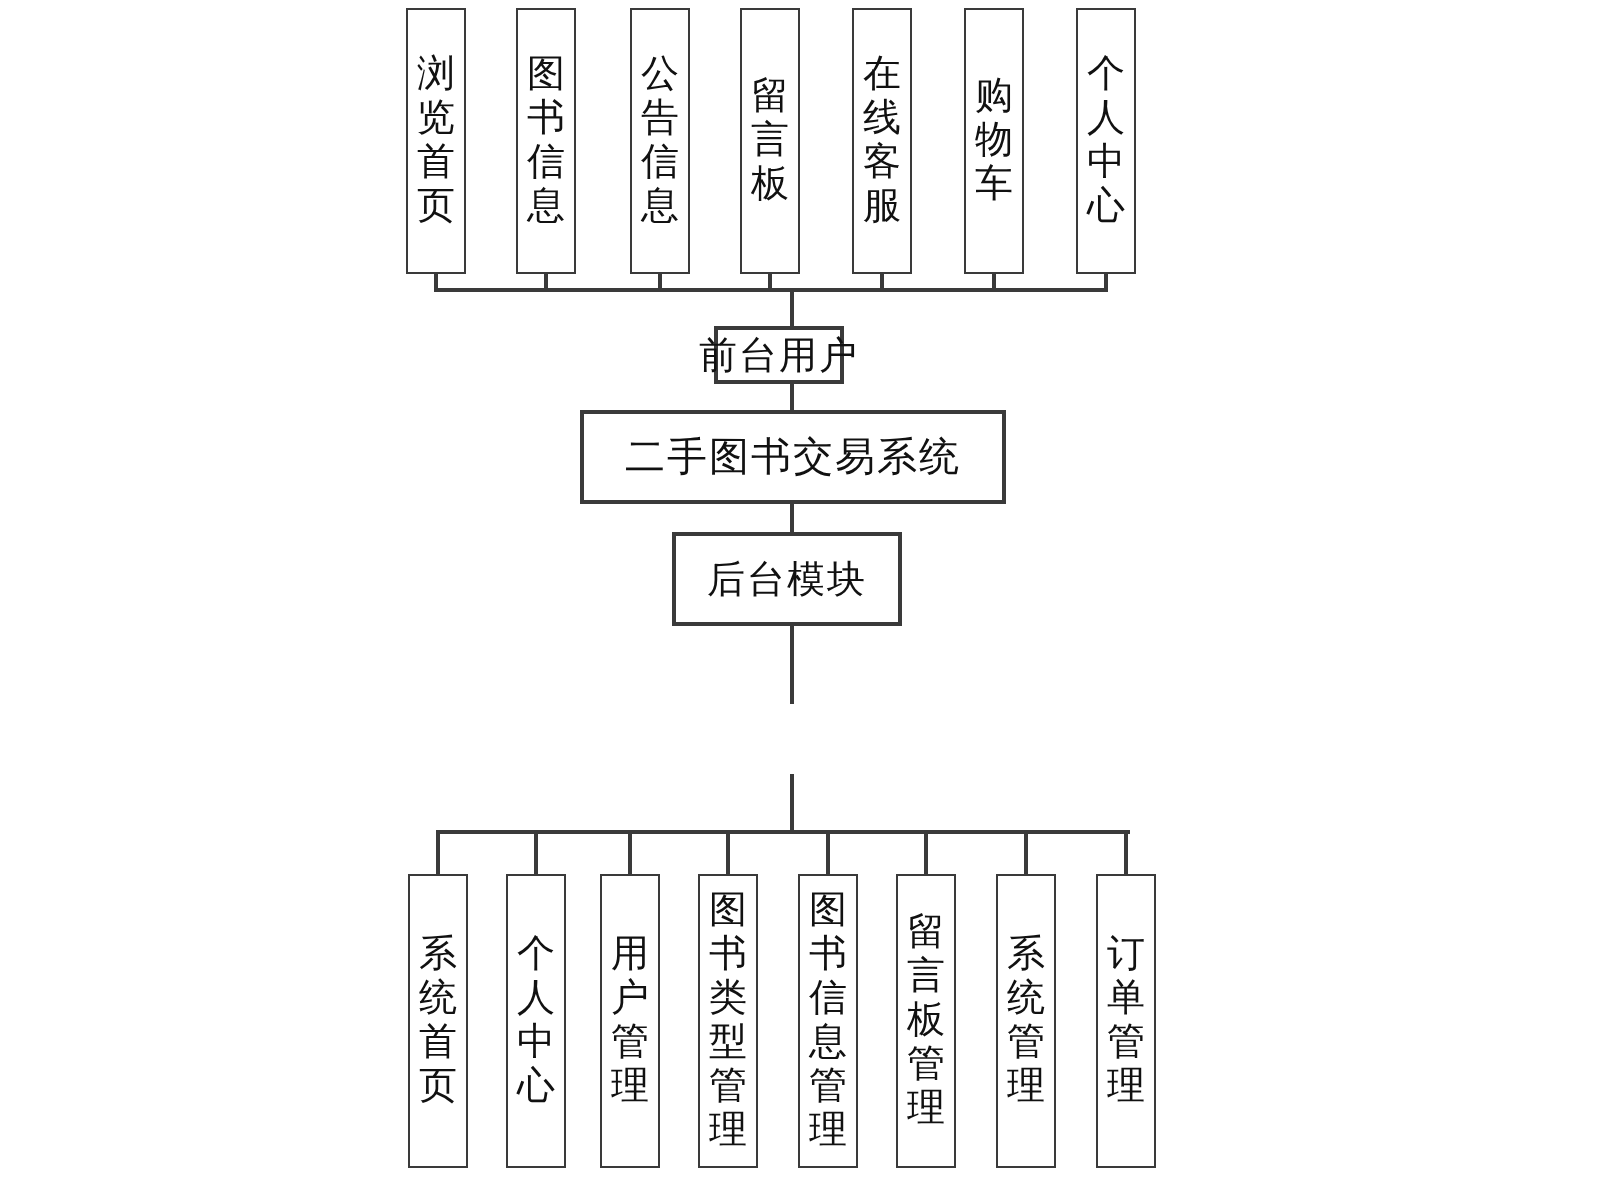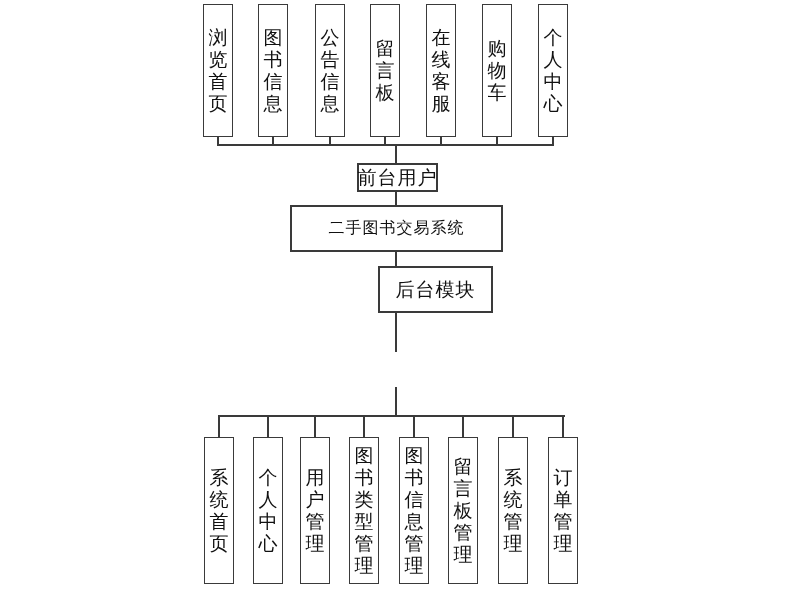--- a/index.html
+++ b/index.html
@@ -26,21 +26,21 @@
     border-width: 1.5px;
     flex-direction: column;
     gap: 3px;
   }
   .vnode .vchar {
     display: block;
     font-size: 19px;
     line-height: 1;
   }
   .hnode { font-size: 19px; letter-spacing: 1px; white-space: nowrap; }
-  .hnode.root { font-size: 16px; }
+  .hnode.root { font-size: 20px; }
   .line { position: absolute; background: #3a3a3a; }
 </style>
 </head>
 <body>
 
 <div class="canvas">
 
   <div class="node vnode" style="left:203px; top:4px; width:30px; height:133px;">
       <span class="vchar">浏</span>
       <span class="vchar">览</span>
@@ -87,29 +87,29 @@
   <div class="line" style="left:329px; top:137px; width:2px; height:9px;"></div>
   <div class="line" style="left:384px; top:137px; width:2px; height:9px;"></div>
   <div class="line" style="left:440px; top:137px; width:2px; height:9px;"></div>
   <div class="line" style="left:496px; top:137px; width:2px; height:9px;"></div>
   <div class="line" style="left:552px; top:137px; width:2px; height:9px;"></div>
 
   <div class="line" style="left:217px; top:144px; width:337px; height:2px;"></div>
 
   <div class="line" style="left:395px; top:146px; width:2px; height:17px;"></div>
 
-  <div class="node hnode" style="left:357px; top:163px; width:81px; height:29px;">前台用户</div>
+  <div class="node hnode" style="left:357px; top:163px; width:65px; height:29px;">前台用户</div>
 
   <div class="line" style="left:395px; top:192px; width:2px; height:13px;"></div>
 
   <div class="node hnode root" style="left:290px; top:205px; width:213px; height:47px;">二手图书交易系统</div>
 
   <div class="line" style="left:395px; top:252px; width:2px; height:14px;"></div>
 
-  <div class="node hnode" style="left:336px; top:266px; width:115px; height:47px;margin-left:42px;">后台模块</div>
+  <div class="node hnode" style="left:336px; top:266px; width:115px; height:47px;">后台模块</div>
 
   <div class="line" style="left:395px; top:313px; width:2px; height:39px;"></div>
 
 
   <div class="line" style="left:395px; top:387px; width:2px; height:28px;"></div>
 
   <div class="line" style="left:218px; top:415px; width:347px; height:2px;"></div>
 
   <div class="line" style="left:218px; top:417px; width:2px; height:20px;"></div>
   <div class="line" style="left:267px; top:417px; width:2px; height:20px;"></div>

